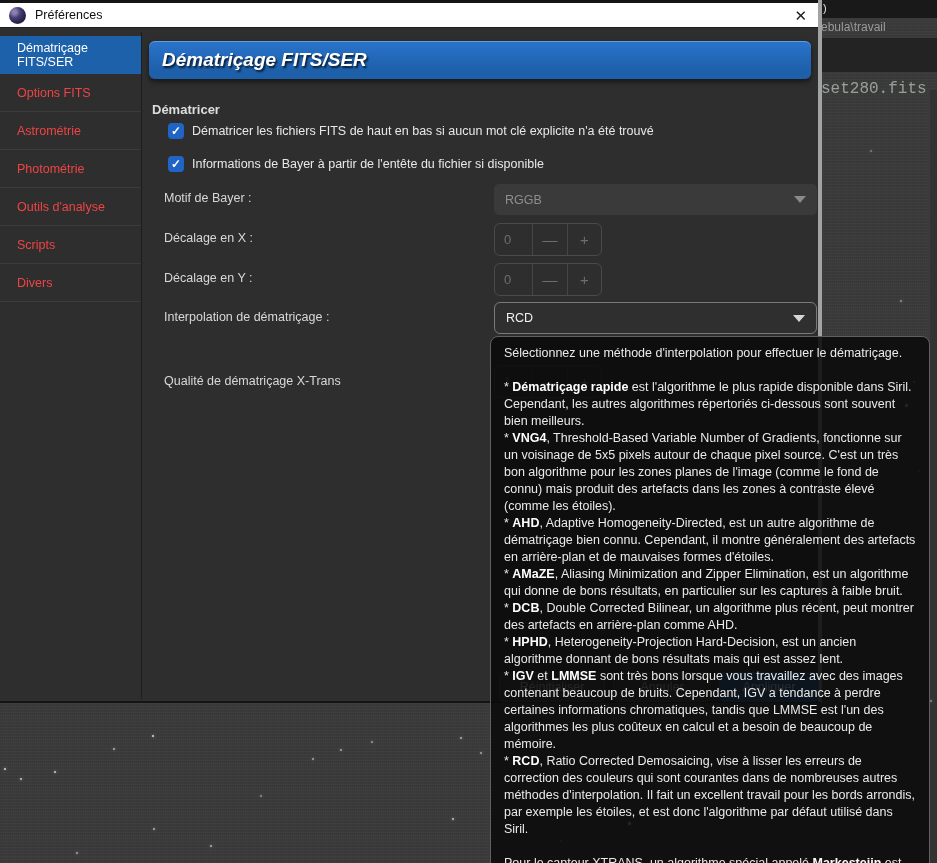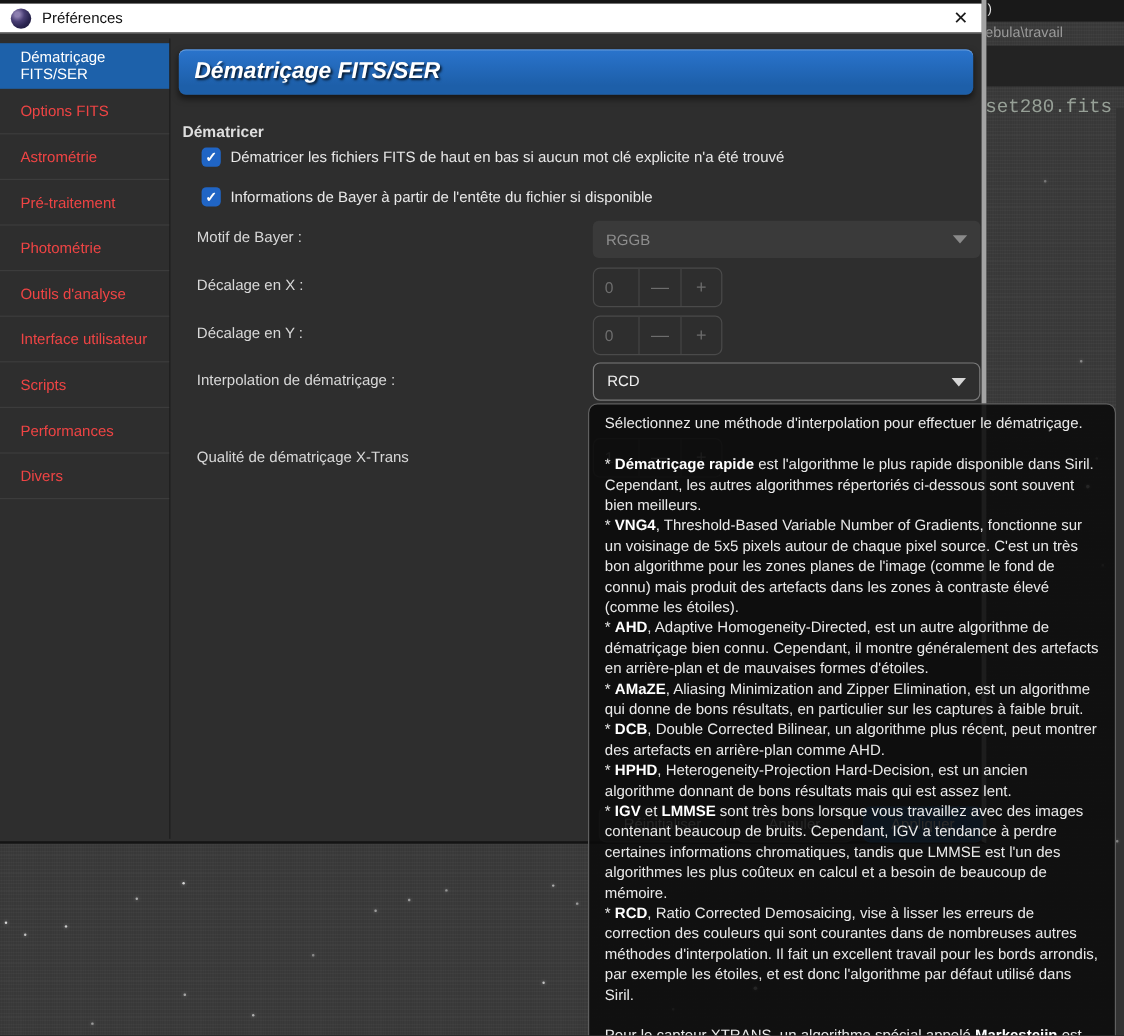--- a/index.html
+++ b/index.html
@@ -130,26 +130,23 @@
       <span class="app-icon"></span>
       <span class="title-text">Préférences</span>
       <span class="close-btn">✕</span>
     </div>
 
     <div class="dialog-body">
       <div class="sidebar" id="sidebar">
           <div class="side-item selected">Dématriçage FITS/SER</div>
           <div class="side-item">Options FITS</div>
           <div class="side-item">Astrométrie</div>
-          <div class="side-item">Pré-traitement</div>
           <div class="side-item">Photométrie</div>
           <div class="side-item">Outils d'analyse</div>
-          <div class="side-item">Interface utilisateur</div>
           <div class="side-item">Scripts</div>
-          <div class="side-item">Performances</div>
           <div class="side-item">Divers</div>
         </div>
 
       <div class="main">
         <div class="banner">
           <span>Dématriçage FITS/SER</span>
         </div>
 
         <div class="section-label">Dématricer</div>
 

